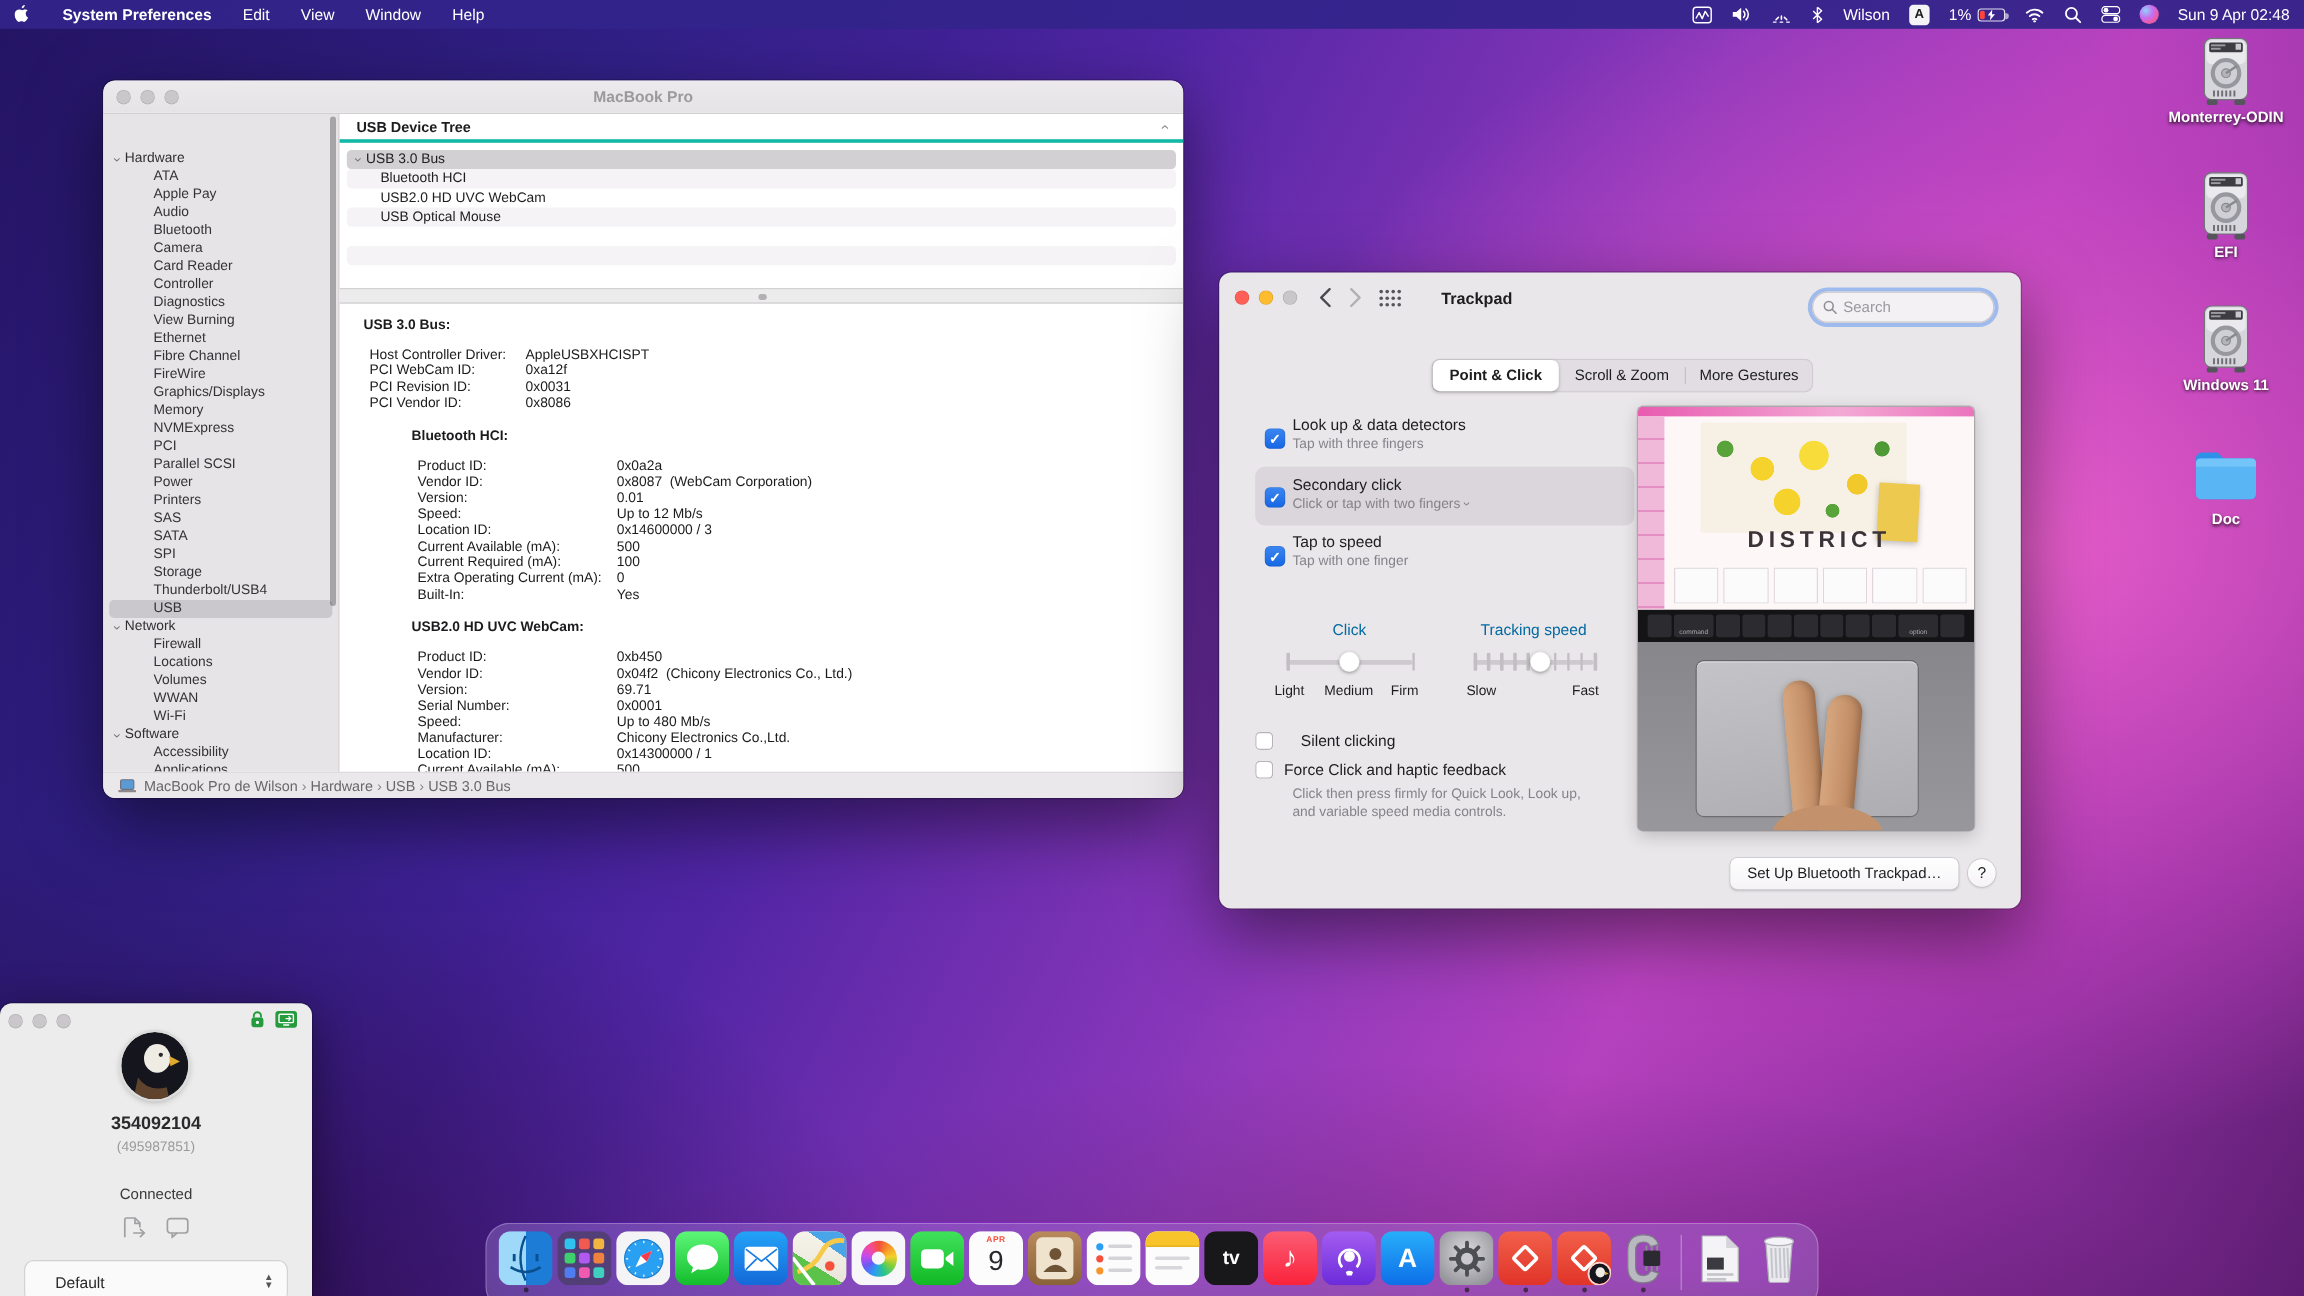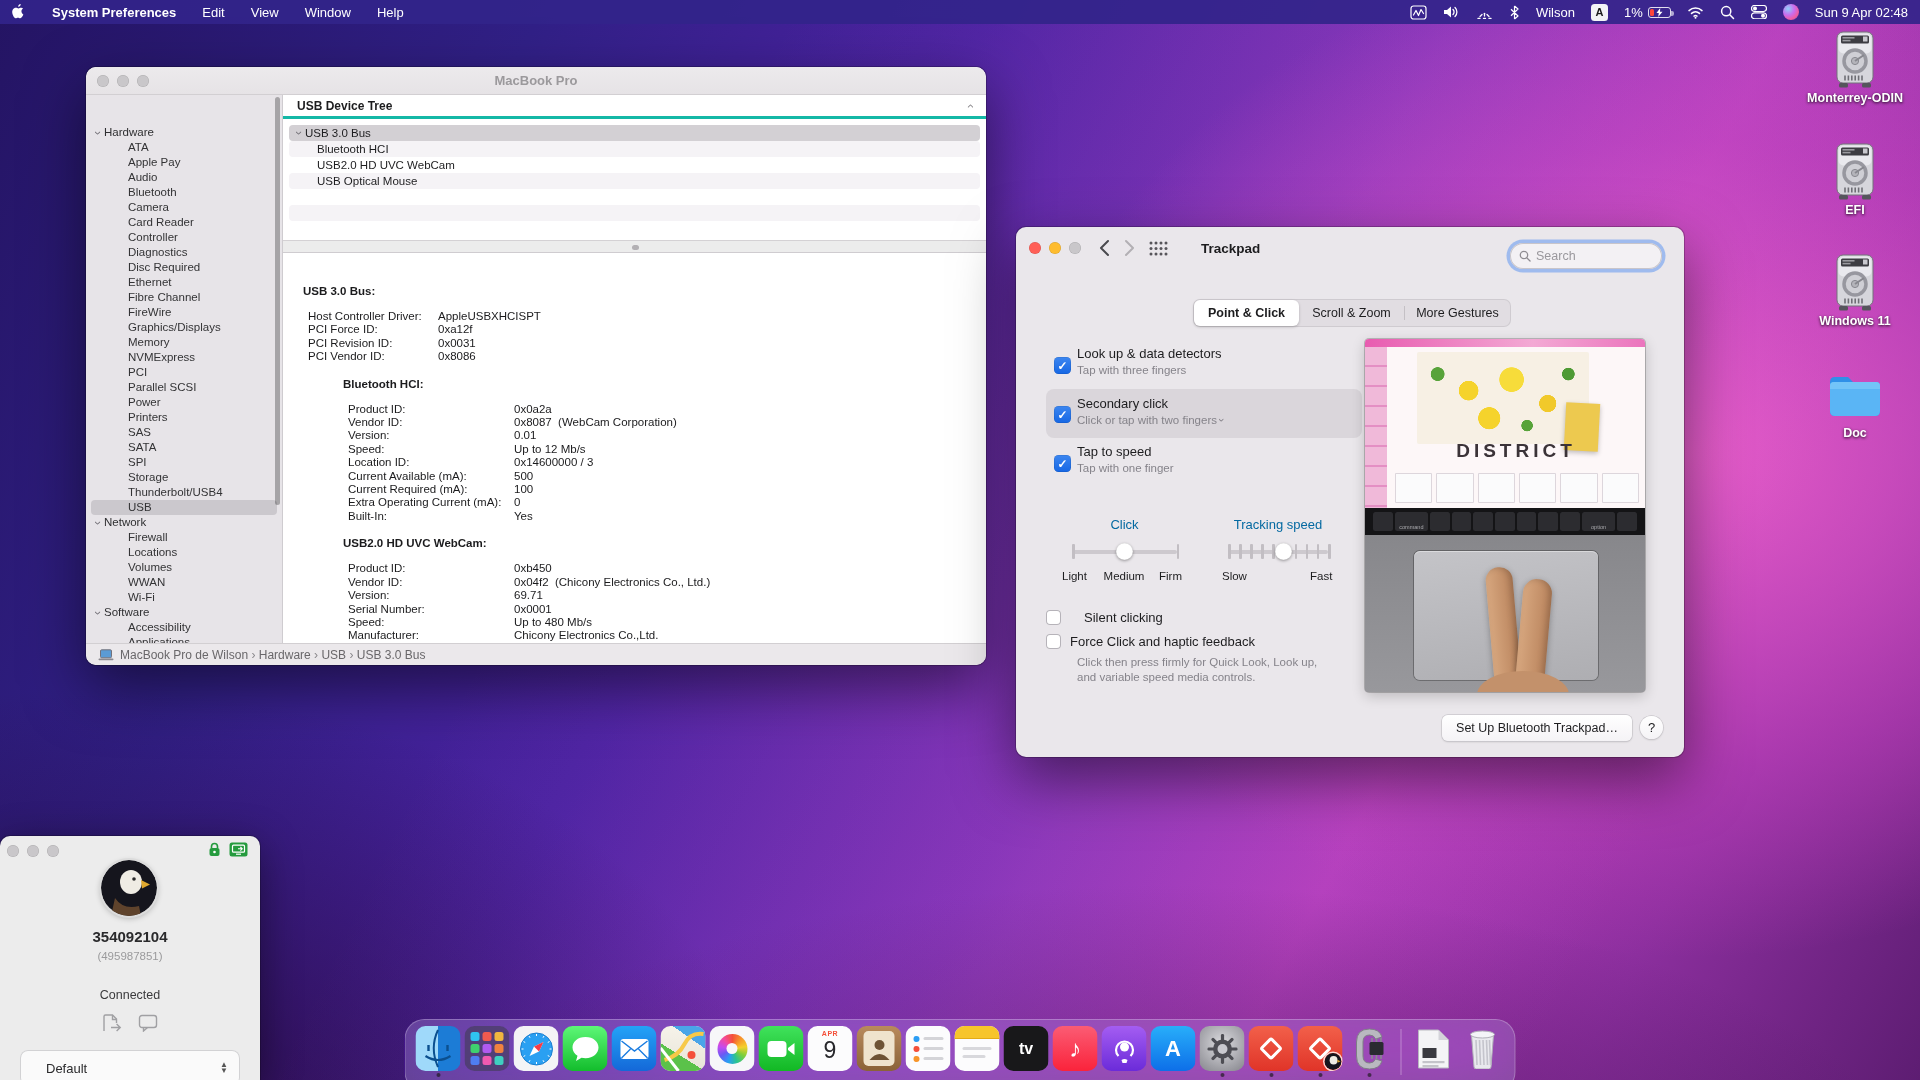--- a/index.html
+++ b/index.html
@@ -53,21 +53,21 @@
   .tree-header { position:absolute; top:0; left:0; right:0; height:24px; border-bottom:3px solid #14b8a6; display:flex; align-items:center; padding:0 14px; }
   .tree-header .th-label { font-size:12px; font-weight:bold; color:#1d1d1f; }
   .tree-header .collapse { margin-left:auto; color:#8a888c; transform:rotate(-90deg); font-size:13px; }
   .tree { position:absolute; top:24px; left:0; right:0; height:121px; padding-top:6px; }
   .tree-row { height:16px; line-height:16px; font-size:11.5px; color:#1d1d1f; margin:0 6px; border-radius:4px; padding-left:28px; }
   .tree-row.root { padding-left:8px; display:flex; align-items:center; gap:4px; }
   .tree-row.sel { background:#d3d0d4; }
   .tree-row.stripe { background:#f5f3f6; }
   .splitter { position:absolute; top:145px; left:0; right:0; height:13px; background:#ececec; border-top:1px solid #d4d1d4; border-bottom:1px solid #cfccd0; }
   .splitter .knob { position:absolute; left:50%; top:4px; width:7px; height:5px; margin-left:-3px; border-radius:3px; background:#b3b0b4; }
-  .details { position:absolute; top:158px; left:0; right:0; bottom:0; overflow:hidden; font-size:11.5px; color:#1b1b1d;margin-top:32px; }
+  .details { position:absolute; top:158px; left:0; right:0; bottom:0; overflow:hidden; padding-top:12px; font-size:11.5px; color:#1b1b1d; }
   .det-sec { margin-bottom:14px; }
   .det-title { font-weight:bold; margin-bottom:13px; }
   .det-sec.indent0 .det-title { padding-left:20px; }
   .det-sec.indent1 .det-title { padding-left:60px; }
   .det-row { line-height:13.4px; display:flex; }
   .det-sec.indent0 .det-row { padding-left:25px; } .det-sec.indent0 .dl { width:130px; }
   .det-sec.indent1 .det-row { padding-left:65px; } .det-sec.indent1 .dl { width:166px; }
   .dv { white-space:pre; }
   .si-status { position:absolute; bottom:0; left:0; right:0; height:22px; background:#ebe8eb; border-top:1px solid #d2cfd2; border-radius:0 0 10px 10px;
     display:flex; align-items:center; gap:6px; padding:0 12px; font-size:12px; color:#69676a; }
@@ -277,21 +277,21 @@
             <span>Hardware</span>
           </div>
           <div class="sb-item">ATA</div>
           <div class="sb-item">Apple Pay</div>
           <div class="sb-item">Audio</div>
           <div class="sb-item">Bluetooth</div>
           <div class="sb-item">Camera</div>
           <div class="sb-item">Card Reader</div>
           <div class="sb-item">Controller</div>
           <div class="sb-item">Diagnostics</div>
-          <div class="sb-item">Disc Required</div>
+          <div class="sb-item">View Burning</div>
           <div class="sb-item">Ethernet</div>
           <div class="sb-item">Fibre Channel</div>
           <div class="sb-item">FireWire</div>
           <div class="sb-item">Graphics/Displays</div>
           <div class="sb-item">Memory</div>
           <div class="sb-item">NVMExpress</div>
           <div class="sb-item">PCI</div>
           <div class="sb-item">Parallel SCSI</div>
           <div class="sb-item">Power</div>
           <div class="sb-item">Printers</div>
@@ -340,21 +340,21 @@
           <span class="knob"></span>
         </div>
       <div class="details">
           <div class="det-sec indent0">
             <div class="det-title">USB 3.0 Bus:</div>
             <div class="det-row">
               <span class="dl">Host Controller Driver:</span>
               <span class="dv">AppleUSBXHCISPT</span>
             </div>
             <div class="det-row">
-              <span class="dl">PCI Force ID:</span>
+              <span class="dl">PCI WebCam ID:</span>
               <span class="dv">0xa12f</span>
             </div>
             <div class="det-row">
               <span class="dl">PCI Revision ID:</span>
               <span class="dv">0x0031</span>
             </div>
             <div class="det-row">
               <span class="dl">PCI Vendor ID:</span>
               <span class="dv">0x8086</span>
             </div>

